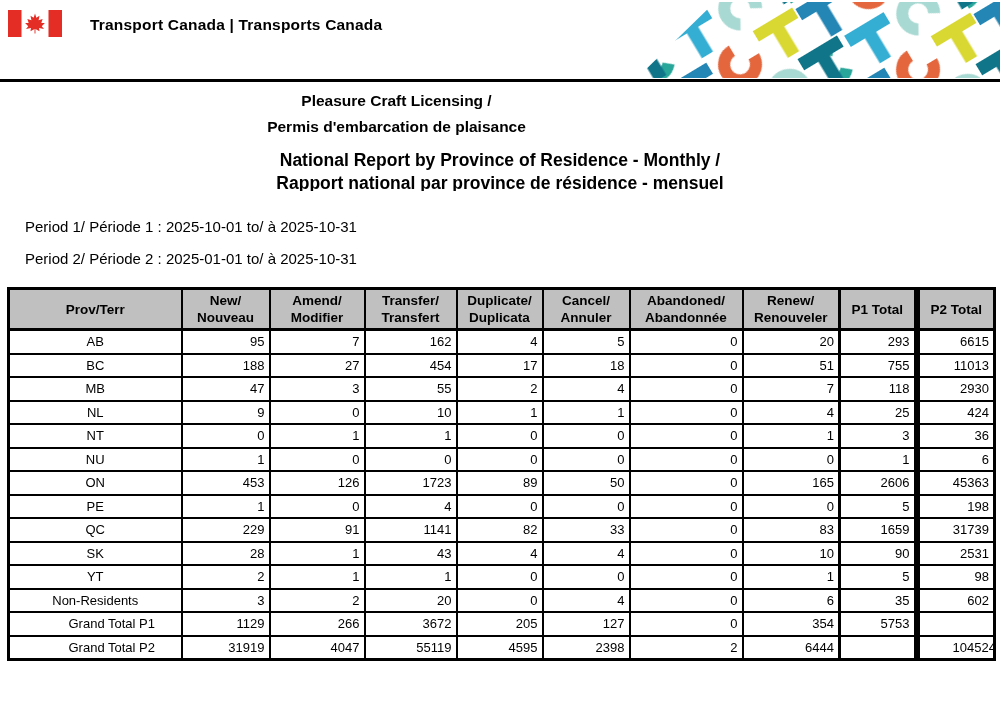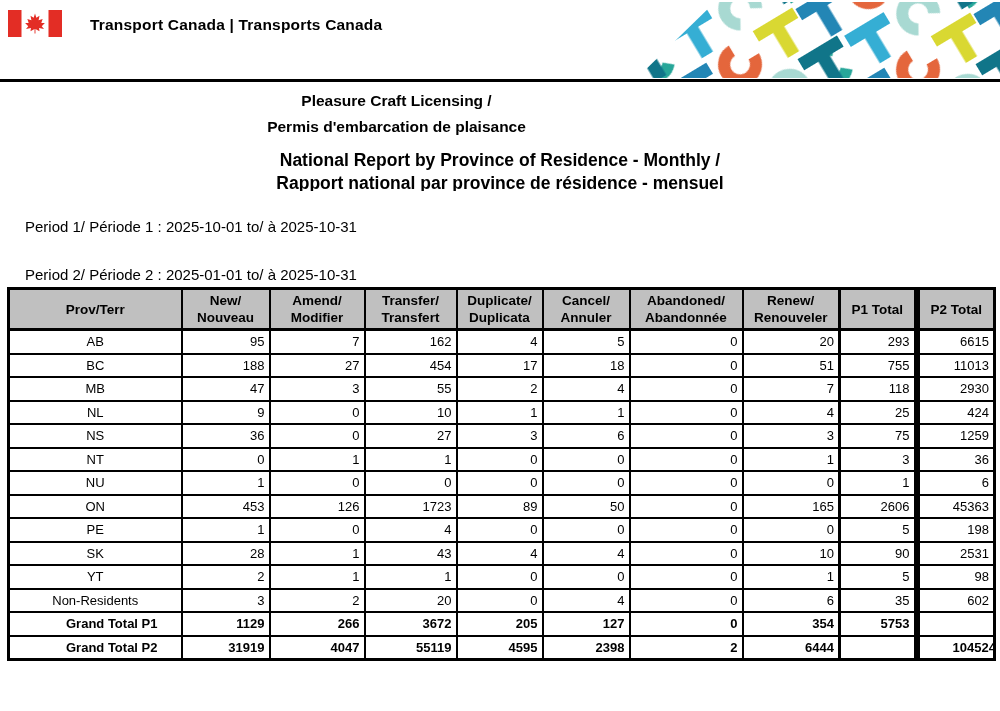--- a/index.html
+++ b/index.html
@@ -23,38 +23,38 @@
     position:absolute; left:0; top:88px; width:793px;
     text-align:center; font-weight:bold; font-size:15.5px; line-height:26px;
   }
   .report-title {
     position:absolute; left:0; top:149px; width:1000px;
     text-align:center; font-weight:bold; font-size:17.5px; line-height:23px;
     height:42px; overflow:hidden;
   }
   .period { position:absolute; left:25px; font-size:15px; }
   #period-1 { top:218px; }
-  #period-2 { top:266px; }
+  #period-2 { top:250px; }
 
   
   table.report {
     position:absolute; left:7px; top:287px; width:986px;
     border-collapse:collapse; table-layout:fixed;
     font-size:13px;
   }
   table.report { border:3px solid #000; }
   .report th, .report td { border:2px solid #000; overflow:hidden; white-space:nowrap; }
   .report th {
     background:#c0c0c0; font-weight:bold; font-size:13.5px;
     line-height:17px; height:36px; border-bottom:3px solid #000;
     text-align:center; padding:1px 0;
   }
   .report td { height:21.5px; text-align:right; padding:0 4px 0 2px; }
   .report td.lbl { text-align:center; padding:0; }
-  .report tr.total td { font-weight:bold;padding-left:33px; }
+  .report tr.total td { font-weight:normal;padding-left:33px; }
   .report .p1col { border-left:3px solid #000 !important; }
   .report .p2col { border-left:6px solid #000 !important; }
 </style>
 </head>
 <body>
 
 <svg class="flag" viewBox="0 0 60 30">
   <rect x="0" y="0" width="60" height="30" fill="#ffffff"></rect>
   <rect x="0" y="0" width="15" height="30" fill="#e32d25"></rect>
   <rect x="45" y="0" width="15" height="30" fill="#e32d25"></rect>
@@ -199,32 +199,20 @@
         <td>0</td>
         <td>10</td>
         <td>1</td>
         <td>1</td>
         <td>0</td>
         <td>4</td>
         <td class="p1col">25</td>
         <td class="p2col">424</td>
       </tr>
       <tr>
-        <td class="lbl">NS</td>
-        <td>36</td>
-        <td>0</td>
-        <td>27</td>
-        <td>3</td>
-        <td>6</td>
-        <td>0</td>
-        <td>3</td>
-        <td class="p1col">75</td>
-        <td class="p2col">1259</td>
-      </tr>
-      <tr>
         <td class="lbl">NT</td>
         <td>0</td>
         <td>1</td>
         <td>1</td>
         <td>0</td>
         <td>0</td>
         <td>0</td>
         <td>1</td>
         <td class="p1col">3</td>
         <td class="p2col">36</td>
@@ -257,20 +245,32 @@
         <td class="lbl">PE</td>
         <td>1</td>
         <td>0</td>
         <td>4</td>
         <td>0</td>
         <td>0</td>
         <td>0</td>
         <td>0</td>
         <td class="p1col">5</td>
         <td class="p2col">198</td>
+      </tr>
+      <tr>
+        <td class="lbl">QC</td>
+        <td>229</td>
+        <td>91</td>
+        <td>1141</td>
+        <td>82</td>
+        <td>33</td>
+        <td>0</td>
+        <td>83</td>
+        <td class="p1col">1659</td>
+        <td class="p2col">31739</td>
       </tr>
       <tr>
         <td class="lbl">SK</td>
         <td>28</td>
         <td>1</td>
         <td>43</td>
         <td>4</td>
         <td>4</td>
         <td>0</td>
         <td>10</td>

